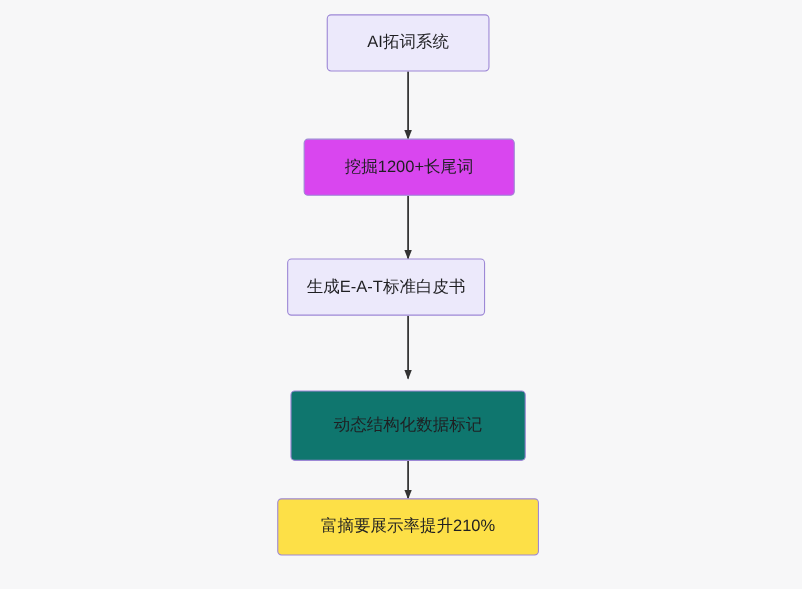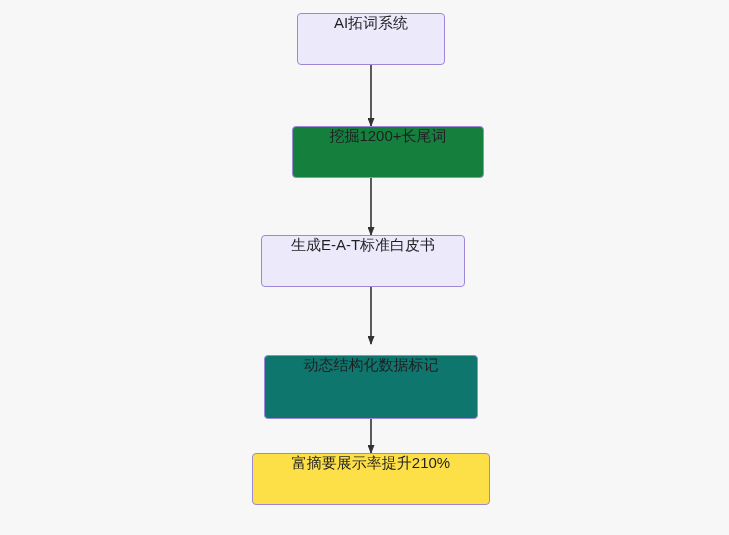--- a/index.html
+++ b/index.html
@@ -18,21 +18,21 @@
     width: 729px;
     height: 535px;
   }
   .node {
     position: absolute;
     box-sizing: border-box;
     background: #ece9fb;
     border: 1px solid #9d88d6;
     border-radius: 4px;
     display: flex;
-    align-items: flex-start;
+    align-items: center;
     justify-content: center;
     color: #1f1f22;
     font-size: 15px;
     line-height: 1.2;
     white-space: nowrap;
   }
   .edge {
     position: absolute;
     left: 0;
     top: 0;
@@ -56,24 +56,24 @@
         <line x1="371" y1="65" x2="371" y2="126" stroke="#333333" stroke-width="1.6" marker-end="url(#arrowhead)"></line>
         <line x1="371" y1="178" x2="371" y2="235" stroke="#333333" stroke-width="1.6" marker-end="url(#arrowhead)"></line>
         <line x1="371" y1="287" x2="371" y2="344" stroke="#333333" stroke-width="1.6" marker-end="url(#arrowhead)"></line>
         <line x1="371" y1="396" x2="371" y2="453" stroke="#333333" stroke-width="1.6" marker-end="url(#arrowhead)"></line>
       </g>
   </svg>
   <div id="node-layer">
       <div class="node" style="left: 297px; top: 13px; width: 148px; height: 52px; background: rgb(236, 233, 251); border-color: rgb(157, 136, 214);">
         <span>AI拓词系统</span>
       </div>
-      <div class="node" style="left: 292px; top: 126px; width: 192px; height: 52px; background: #15803d; border-color: rgb(157, 136, 214);">
+      <div class="node" style="left: 276px; top: 126px; width: 192px; height: 52px; background: #d946ef; border-color: rgb(157, 136, 214);">
         <span>挖掘1200+长尾词</span>
       </div>
-      <div class="node" style="left: 261px; top: 235px; width: 204px; height: 52px; background: rgb(236, 233, 251); border-color: rgb(157, 136, 214);">
+      <div class="node" style="left: 261px; top: 235px; width: 180px; height: 52px; background: rgb(236, 233, 251); border-color: rgb(157, 136, 214);">
         <span>生成E-A-T标准白皮书</span>
       </div>
       <div class="node" style="left: 264px; top: 355px; width: 214px; height: 64px; background: #0f766e; border-color: rgb(157, 136, 214);">
         <span>动态结构化数据标记</span>
       </div>
       <div class="node" style="left: 252px; top: 453px; width: 238px; height: 52px; background: #fde047; border-color: rgb(157, 136, 214);">
         <span>富摘要展示率提升210%</span>
       </div>
     </div>
 </div>

